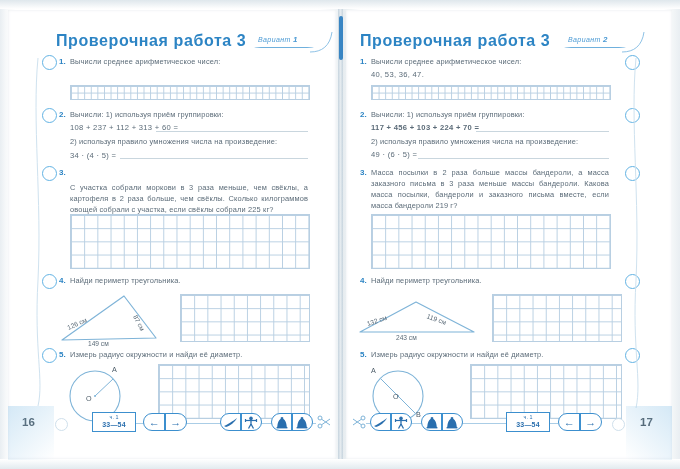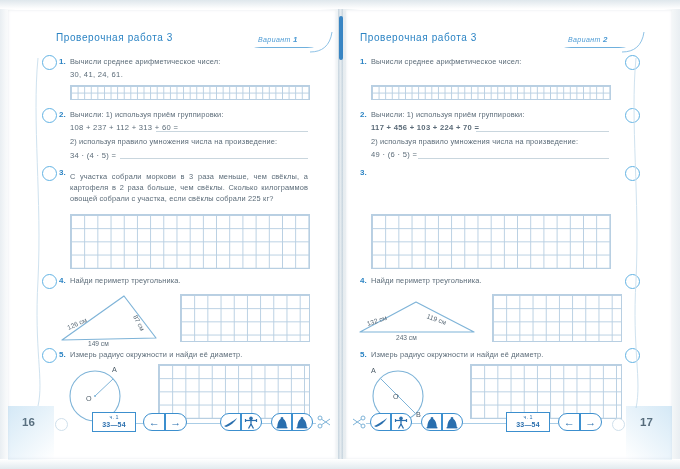--- a/index.html
+++ b/index.html
@@ -42,21 +42,21 @@
   .corner-shade{
     position:absolute;width:46px;height:54px;bottom:9px;
     background:linear-gradient(135deg,rgba(160,205,235,.45),rgba(255,255,255,0));
   }
   .corner-shade.l{left:8px;}
   .corner-shade.r{right:8px;background:linear-gradient(225deg,rgba(160,205,235,.45),rgba(255,255,255,0));}
 
   
   .sheet{position:absolute;inset:0;}
   .wb-title{
-    position:absolute;font-size:10px;font-weight:normal;color:#2c84c4;
+    position:absolute;font-size:16px;font-weight:bold;color:#2c84c4;
     letter-spacing:.6px;
   }
   .variant{
     position:absolute;font-size:7px;color:#4b9ad4;font-style:italic;
     letter-spacing:.4px;white-space:nowrap;
   }
   .variant .num{font-size:8px;font-weight:bold;}
   .variant-rule{
     position:absolute;height:0;border-top:1.1px solid #6fb0dd;
     border-radius:40%;
@@ -153,35 +153,34 @@
         <span class="num">1</span>
       </div>
       <div class="variant-rule" style="left:246px;top:37px;width:60px;"></div>
       <svg class="curve" style="left:300px;top:20px;" width="30" height="24">
         <path d="M2,22 C14,22 22,16 24,2" fill="none" stroke="#8ec2e6" stroke-width="1"></path>
       </svg>
 
       <div class="ocircle" style="left:34px;top:45px;"></div>
       <div class="tnum" style="left:51px;top:47px;">1.</div>
       <div class="ttext" style="left:62px;top:46px;width:230px;">Вычисли среднее арифметическое чисел:</div>
-      <div class="ttext mono" style="left:62px;top:59px;width:230px;">30, 41, 24, 61.</div>
       <div class="grid small" style="left:62px;top:75px;width:238px;height:13px;"></div>
 
       <div class="ocircle" style="left:34px;top:98px;"></div>
       <div class="tnum" style="left:51px;top:100px;">2.</div>
       <div class="ttext" style="left:62px;top:99px;width:235px;">Вычисли:  1)  используя  приём  группировки:</div>
       <div class="ttext mono" style="left:62px;top:112px;">108 + 237 + 112 + 313 + 60 =</div>
       <div class="rule" style="left:148px;top:121px;width:152px;"></div>
       <div class="ttext" style="left:62px;top:126px;width:238px;">2)  используя  правило  умножения  числа  на  произведение:</div>
       <div class="ttext mono" style="left:62px;top:140px;">34 · (4 · 5) =</div>
       <div class="rule" style="left:112px;top:148px;width:188px;"></div>
 
       <div class="ocircle" style="left:34px;top:156px;"></div>
       <div class="tnum" style="left:51px;top:158px;">3.</div>
-      <div class="ttext" style="left:62px;top:161px;width:238px;">С участка собрали моркови в 3 раза меньше, чем свёклы, а картофеля в 2 раза больше, чем свёклы. Сколько килограммов овощей собрали с участка, если свёклы собрали 225 кг?</div>
+      <div class="ttext" style="left:62px;top:172px;width:238px;">С участка собрали моркови в 3 раза меньше, чем свёклы, а картофеля в 2 раза больше, чем свёклы. Сколько килограммов овощей собрали с участка, если свёклы собрали 225 кг?</div>
       <div class="grid" style="left:62px;top:204px;width:238px;height:53px;"></div>
 
       <div class="ocircle" style="left:34px;top:264px;"></div>
       <div class="tnum" style="left:51px;top:266px;">4.</div>
       <div class="ttext" style="left:62px;top:265px;width:200px;">Найди периметр треугольника.</div>
 
       <div class="fig" style="left:48px;top:280px;width:110px;height:56px;">
         <svg width="110" height="56" class="svgicon">
           <path d="M6,50 L68,6 L100,48 Z" fill="none" stroke="#7fb4d8" stroke-width="1.2" stroke-linejoin="round"></path>
         </svg>
@@ -218,33 +217,35 @@
         <span>Вариант</span>
         <span class="num">2</span>
       </div>
       <div class="variant-rule" style="left:218px;top:37px;width:62px;"></div>
       <svg class="curve" style="left:274px;top:20px;" width="30" height="24">
         <path d="M2,22 C14,22 22,16 24,2" fill="none" stroke="#8ec2e6" stroke-width="1"></path>
       </svg>
 
       <div class="tnum" style="left:14px;top:47px;">1.</div>
       <div class="ttext" style="left:25px;top:46px;width:232px;">Вычисли среднее арифметическое чисел:</div>
+      <div class="ttext mono" style="left:25px;top:59px;width:232px;">40, 53, 36, 47.</div>
       <div class="grid small" style="left:25px;top:75px;width:238px;height:13px;"></div>
       <div class="ocircle" style="left:279px;top:45px;"></div>
 
       <div class="tnum" style="left:14px;top:100px;">2.</div>
       <div class="ttext" style="left:25px;top:99px;width:235px;">Вычисли:  1)  используя  приём  группировки:</div>
       <div class="ttext mono" style="left:25px;top:112px;font-weight:bold;">117 + 456 + 103 + 224 + 70 =</div>
       <div class="rule" style="left:130px;top:121px;width:133px;"></div>
       <div class="ttext" style="left:25px;top:126px;width:238px;">2)  используя  правило  умножения  числа  на  произведение:</div>
       <div class="ttext mono" style="left:25px;top:139px;">49 · (6 · 5) =</div>
       <div class="rule" style="left:72px;top:148px;width:191px;"></div>
       <div class="ocircle" style="left:279px;top:98px;"></div>
 
       <div class="tnum" style="left:14px;top:158px;">3.</div>
+      <div class="ttext" style="left:25px;top:157px;width:238px;">Масса посылки в 2 раза больше массы бандероли, а масса заказного письма в 3 раза меньше массы бандероли. Какова масса посылки, бандероли и заказного письма вместе, если масса бандероли 219 г?</div>
       <div class="grid" style="left:25px;top:204px;width:238px;height:53px;"></div>
       <div class="ocircle" style="left:279px;top:156px;"></div>
 
       <div class="tnum" style="left:14px;top:266px;">4.</div>
       <div class="ttext" style="left:25px;top:265px;width:200px;">Найди периметр треугольника.</div>
       <div class="ocircle" style="left:279px;top:264px;"></div>
 
       <div class="fig" style="left:10px;top:284px;width:130px;height:48px;">
         <svg width="130" height="48" class="svgicon">
           <path d="M4,38 L60,8 L118,38 Z" fill="none" stroke="#7fb4d8" stroke-width="1.2" stroke-linejoin="round"></path>

